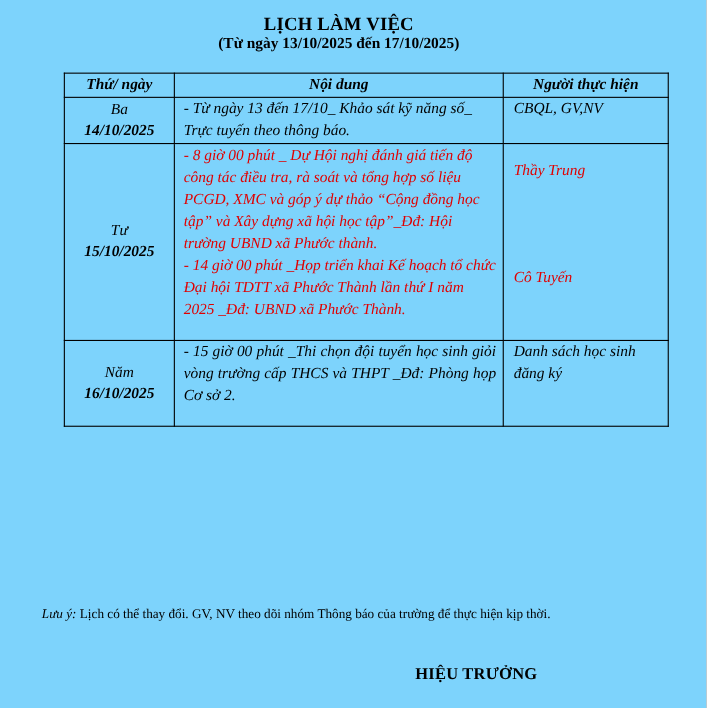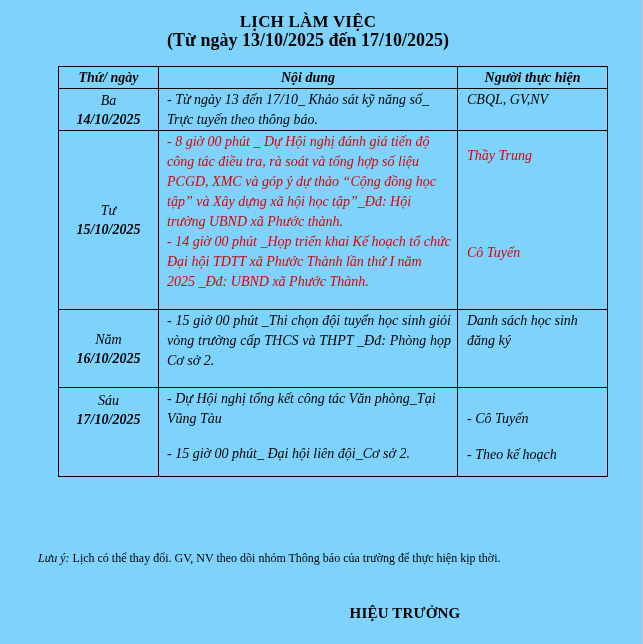--- a/index.html
+++ b/index.html
@@ -24,21 +24,21 @@
     width: 616px;
     text-align: center;
   }
   .title {
     font-size: 17px;
     font-weight: bold;
     line-height: 19px;
     letter-spacing: 0.2px;
   }
   .subtitle {
-    font-size: 18px;
+    font-size: 14px;
     font-weight: bold;
     line-height: 17px;
     margin-top: 1px;
   }
 
   table.schedule {
     position: absolute;
     top: 66px;
     left: 58px;
     border-collapse: collapse;
@@ -102,21 +102,21 @@
     left: 38px;
     width: 570px;
     font-size: 12px;
     line-height: 22px;
   }
   .note-label { font-style: italic; }
 
   .signature {
     position: absolute;
     top: 605px;
-    left: 285px;
+    left: 313px;
     width: 240px;
     text-align: center;
     font-size: 15px;
     font-weight: bold;
     letter-spacing: 0.2px;
   }
 
   .page-edge {
     position: absolute;
     top: 0;
@@ -186,34 +186,20 @@
           <div class="day-date">16/10/2025</div>
         </td>
         <td class="content-cell justify">
           <div class="para">- 15 giờ 00 phút _Thi chọn đội tuyển học sinh giỏi vòng trường cấp THCS và THPT _Đđ: Phòng họp Cơ sở 2.</div>
         </td>
         <td class="persons-cell">
           <div class="person-item">Danh sách học sinh đăng ký</div>
         </td>
       </tr>
 
-      <tr class="rr4">
-        <td class="day-cell top">
-          <div class="day-name">Sáu</div>
-          <div class="day-date">17/10/2025</div>
-        </td>
-        <td class="content-cell">
-          <div class="para">- Dự Hội nghị tổng kết công tác Văn phòng_Tại Vũng Tàu</div>
-          <div class="para gap-top">- 15 giờ 00 phút_ Đại hội liên đội_Cơ sở 2.</div>
-        </td>
-        <td class="persons-cell">
-          <div class="person-item pt-sau-1">- Cô Tuyến</div>
-          <div class="person-item pt-sau-2">- Theo kế hoạch</div>
-        </td>
-      </tr>
 
     </tbody>
   </table>
 
   <div class="note"><span class="note-label">Lưu ý:</span><span> Lịch có thể thay đổi. GV, NV theo dõi nhóm Thông báo của trường để thực hiện kịp thời.</span></div>
 
   <div class="signature">HIỆU TRƯỞNG</div>
 
   <div class="page-edge"></div>
 

